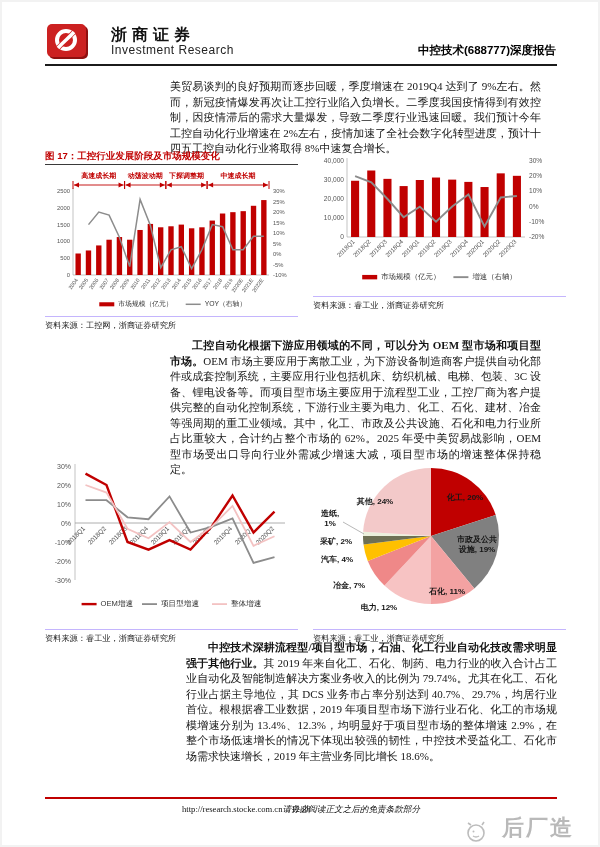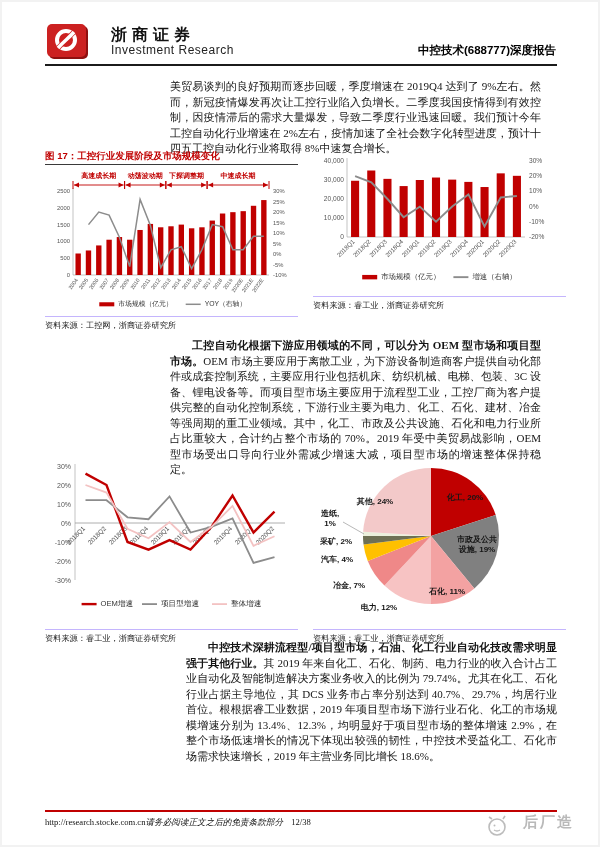--- a/index.html
+++ b/index.html
@@ -21,26 +21,26 @@
   .para.indent{text-indent:2em;}
   .para b{font-weight:bold;}
   
   .fig{width:253px;}
   .fig-title{font-family:"Liberation Sans","DejaVu Sans",sans-serif;font-size:9.5px;font-weight:bold;
     color:#c00000;border-bottom:1px solid #3a3a3a;padding-bottom:3px;line-height:11px;}
   .fig-src{border-top:1px solid #c4b5fd;margin-top:1px;padding-top:3px;font-size:8.2px;color:#222;}
   svg text{font-family:"Liberation Sans","DejaVu Sans",sans-serif;}
   
   .footer{left:45px;top:797px;width:512px;border-top:2px solid #c00000;padding-top:5px;
-    display:flex;justify-content:flex-start;align-items:baseline;font-size:8.6px;color:#111;margin-top:13px;}
+    display:flex;justify-content:center;align-items:baseline;font-size:8.6px;color:#111;}
   .footer .mid{position:absolute;left:0;right:0;text-align:center;}
   .footer .disc{font-style:italic;}
   .footer a{color:#111;text-decoration:none;}
-  .wm{right:26px;top:813px;display:flex;align-items:flex-start;gap:14px;color:#b9b9b9;
-    font-family:"Liberation Sans","DejaVu Sans",sans-serif;font-size:15px;font-weight:bold;letter-spacing:2px;}
+  .wm{right:26px;top:813px;display:flex;align-items:flex-end;gap:14px;color:#b9b9b9;
+    font-family:"Liberation Sans","DejaVu Sans",sans-serif;font-size:22px;font-weight:bold;letter-spacing:2px;}
 </style>
 </head>
 <body>
 
 <div class="abs logo-box">
   <svg width="44" height="37" viewBox="0 0 44 37">
     <rect x="3" y="3" width="39" height="33" rx="5" fill="#8f1010"></rect>
     <rect x="1" y="1" width="39" height="33" rx="5" fill="#cc2121"></rect>
     <circle cx="20" cy="17" r="9" fill="none" stroke="#ffffff" stroke-width="4"></circle>
     <path d="M11 26 L29 8" stroke="#cc2121" stroke-width="5"></path>
@@ -188,21 +188,21 @@
       <text x="203.90909090909093" y="97" font-size="6.2" fill="#555" text-anchor="end" transform="rotate(-45 203.90909090909093 97)">2020Q3</text>
       <rect x="49.2" y="129.93" width="15" height="4.44" fill="#c00000"></rect>
       <text x="68.2" y="134" font-size="7.4" fill="#333">市场规模（亿元）</text>
       <line x1="140.39999999999998" y1="132.15" x2="155.39999999999998" y2="132.15" stroke="#8c8c8c" stroke-width="1.9"></line>
       <text x="159.39999999999998" y="134" font-size="7.4" fill="#333">增速（右轴）</text>
     </svg>
   <div class="fig-src">资料来源：睿工业，浙商证券研究所</div>
 </div>
 
 <div class="abs para indent" style="top:338px;">
-  <b>工控自动化根据下游应用领域的不同，可以分为 OEM 型市场和项目型市场。</b><span>OEM 市场主要应用于离散工业，为下游设备制造商客户提供自动化部件或成套控制系统，主要应用行业包括机床、纺织机械、电梯、包装、3C 设备、锂电设备等。而项目型市场主要应用于流程型工业，工控厂商为客户提供完整的自动化控制系统，下游行业主要为电力、化工、石化、建材、冶金等强周期的重工业领域。其中，化工、市政及公共设施、石化和电力行业所占比重较大，合计约占整个市场的 70%。2019 年受中美贸易战影响，OEM 型市场受出口导向行业外需减少增速大减，项目型市场的增速整体保持稳定。</span>
+  <b>工控自动化根据下游应用领域的不同，可以分为 OEM 型市场和项目型市场。</b><span>OEM 市场主要应用于离散工业，为下游设备制造商客户提供自动化部件或成套控制系统，主要应用行业包括机床、纺织机械、电梯、包装、3C 设备、锂电设备等。而项目型市场主要应用于流程型工业，工控厂商为客户提供完整的自动化控制系统，下游行业主要为电力、化工、石化、建材、冶金等强周期的重工业领域。其中，化工、市政及公共设施、石化和电力行业所占比重较大，合计约占整个市场的 62%。2025 年受中美贸易战影响，OEM 型市场受出口导向行业外需减少增速大减，项目型市场的增速整体保持稳定。</span>
 </div>
 
 <div class="abs fig" style="left:45px;top:452px;">
   <svg id="c19" width="253" height="172">
       <text x="26" y="130.5" text-anchor="end" font-size="7" fill="#555">-30%</text>
       <text x="26" y="111.5" text-anchor="end" font-size="7" fill="#555">-20%</text>
       <text x="26" y="92.5" text-anchor="end" font-size="7" fill="#555">-10%</text>
       <text x="26" y="73.5" text-anchor="end" font-size="7" fill="#555">0%</text>
       <text x="26" y="54.5" text-anchor="end" font-size="7" fill="#555">10%</text>
       <text x="26" y="35.5" text-anchor="end" font-size="7" fill="#555">20%</text>

